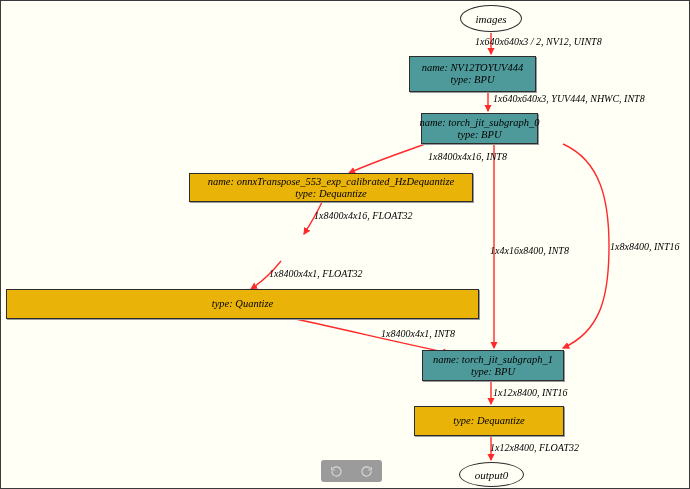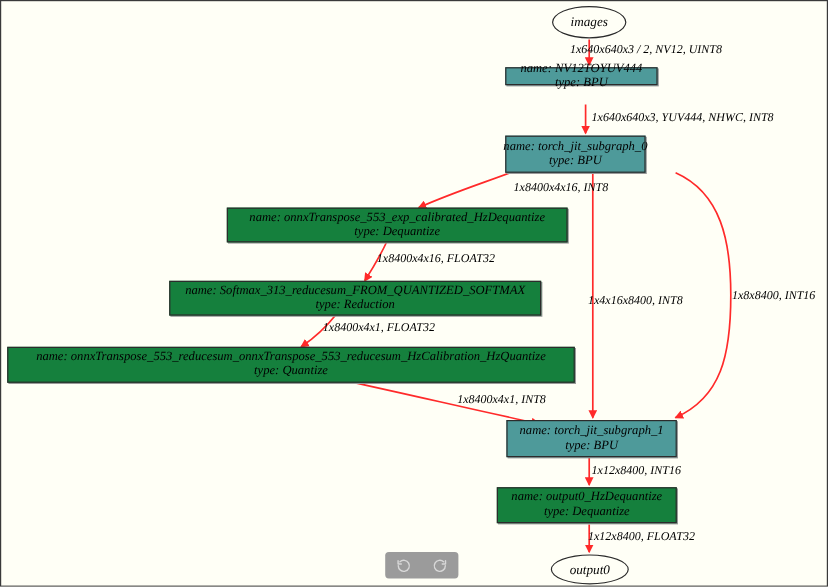--- a/index.html
+++ b/index.html
@@ -40,21 +40,21 @@
     justify-content: center;
     white-space: nowrap;
     z-index: 3;
   }
   .node.bpu {
     background: #4e9a9a;
     border: 1px solid #2c2c2c;
     box-shadow: 1px 1px 0 #9a9a9a;
   }
   .node.plain {
-    background: #15803d;
+    background: #eab308;
     border: 1px solid #2c2c2c;
     box-shadow: 1px 1px 0 #9a9a9a;
   }
   .node .ln { display: block; }
   
   .ionode {
     position: absolute;
     box-sizing: border-box;
     border: 1px solid #2b2b2b;
     border-radius: 50%;
@@ -135,52 +135,46 @@
       <path d="M 490 380 L 490 403"></path>
 
       <path d="M 490 436 L 490 459"></path>
     </g>
   </svg>
 
   <div class="ionode" style="left:459px; top:4px; width:62px; height:27px;">
     <span>images</span>
   </div>
 
-  <div class="node bpu" style="left:420px; top:55px; width:127px; height:15px;">
+  <div class="node bpu" style="left:408px; top:55px; width:127px; height:36px;">
     <span class="ln">name: NV12TOYUV444</span>
     <span class="ln">type: BPU</span>
   </div>
 
   <div class="node bpu" style="left:420px; top:112px; width:117px; height:31px;">
     <span class="ln">name: torch_jit_subgraph_0</span>
     <span class="ln">type: BPU</span>
   </div>
 
   <div class="node plain" style="left:188px; top:172px; width:284px; height:29px;">
     <span class="ln">name: onnxTranspose_553_exp_calibrated_HzDequantize</span>
     <span class="ln">type: Dequantize</span>
   </div>
 
-  <div class="node plain" style="left:140px; top:233px; width:310px; height:29px;">
-    <span class="ln">name: Softmax_313_reducesum_FROM_QUANTIZED_SOFTMAX</span>
-    <span class="ln">type: Reduction</span>
-  </div>
 
   <div class="node plain" style="left:5px; top:288px; width:473px; height:30px;">
-    <span class="ln">name: onnxTranspose_553_reducesum_onnxTranspose_553_reducesum_HzCalibration_HzQuantize</span>
     <span class="ln">type: Quantize</span>
   </div>
 
   <div class="node bpu" style="left:421px; top:349px; width:142px; height:31px;">
     <span class="ln">name: torch_jit_subgraph_1</span>
     <span class="ln">type: BPU</span>
   </div>
 
   <div class="node plain" style="left:413px; top:405px; width:150px; height:30px;">
-    <span class="ln">name: output0_HzDequantize</span>
     <span class="ln">type: Dequantize</span>
   </div>
 
   <div class="ionode" style="left:458px; top:461px; width:65px; height:25px;">
     <span>output0</span>
   </div>
 
   <div class="edge-label" style="left:474px; top:35px;">1x640x640x3 / 2, NV12, UINT8</div>
 
   <div class="edge-label" style="left:492px; top:92px;">1x640x640x3, YUV444, NHWC, INT8</div>

